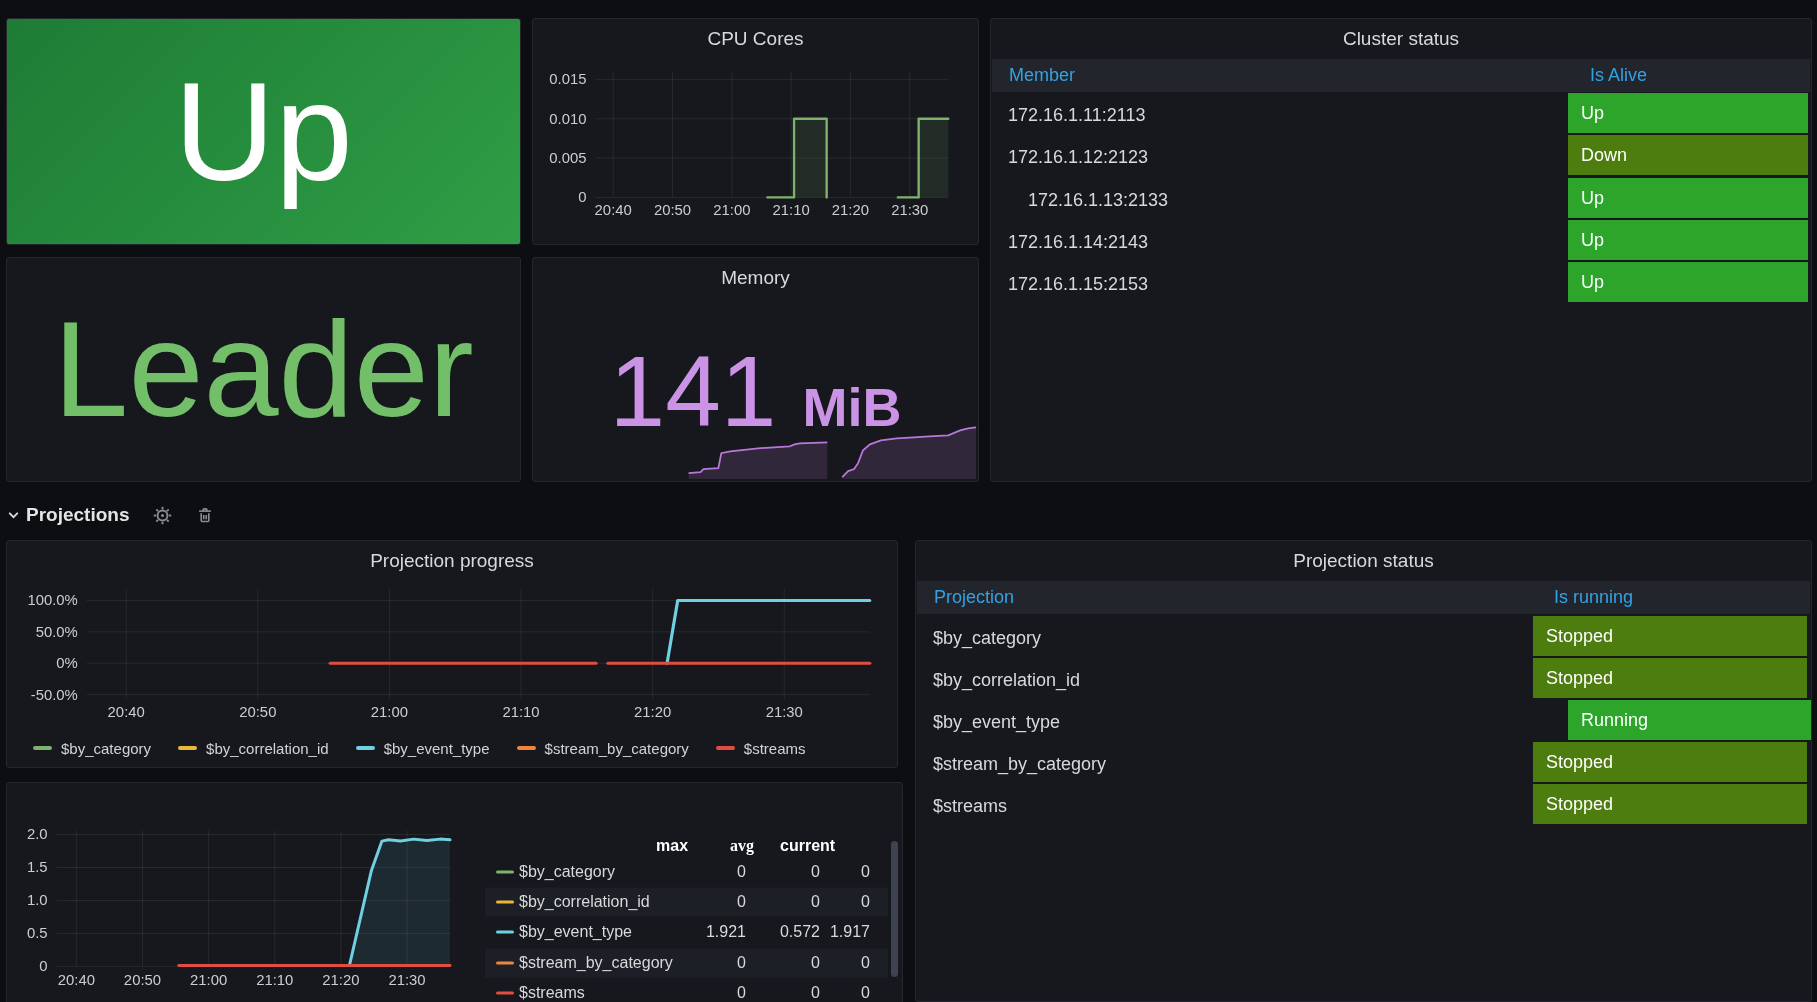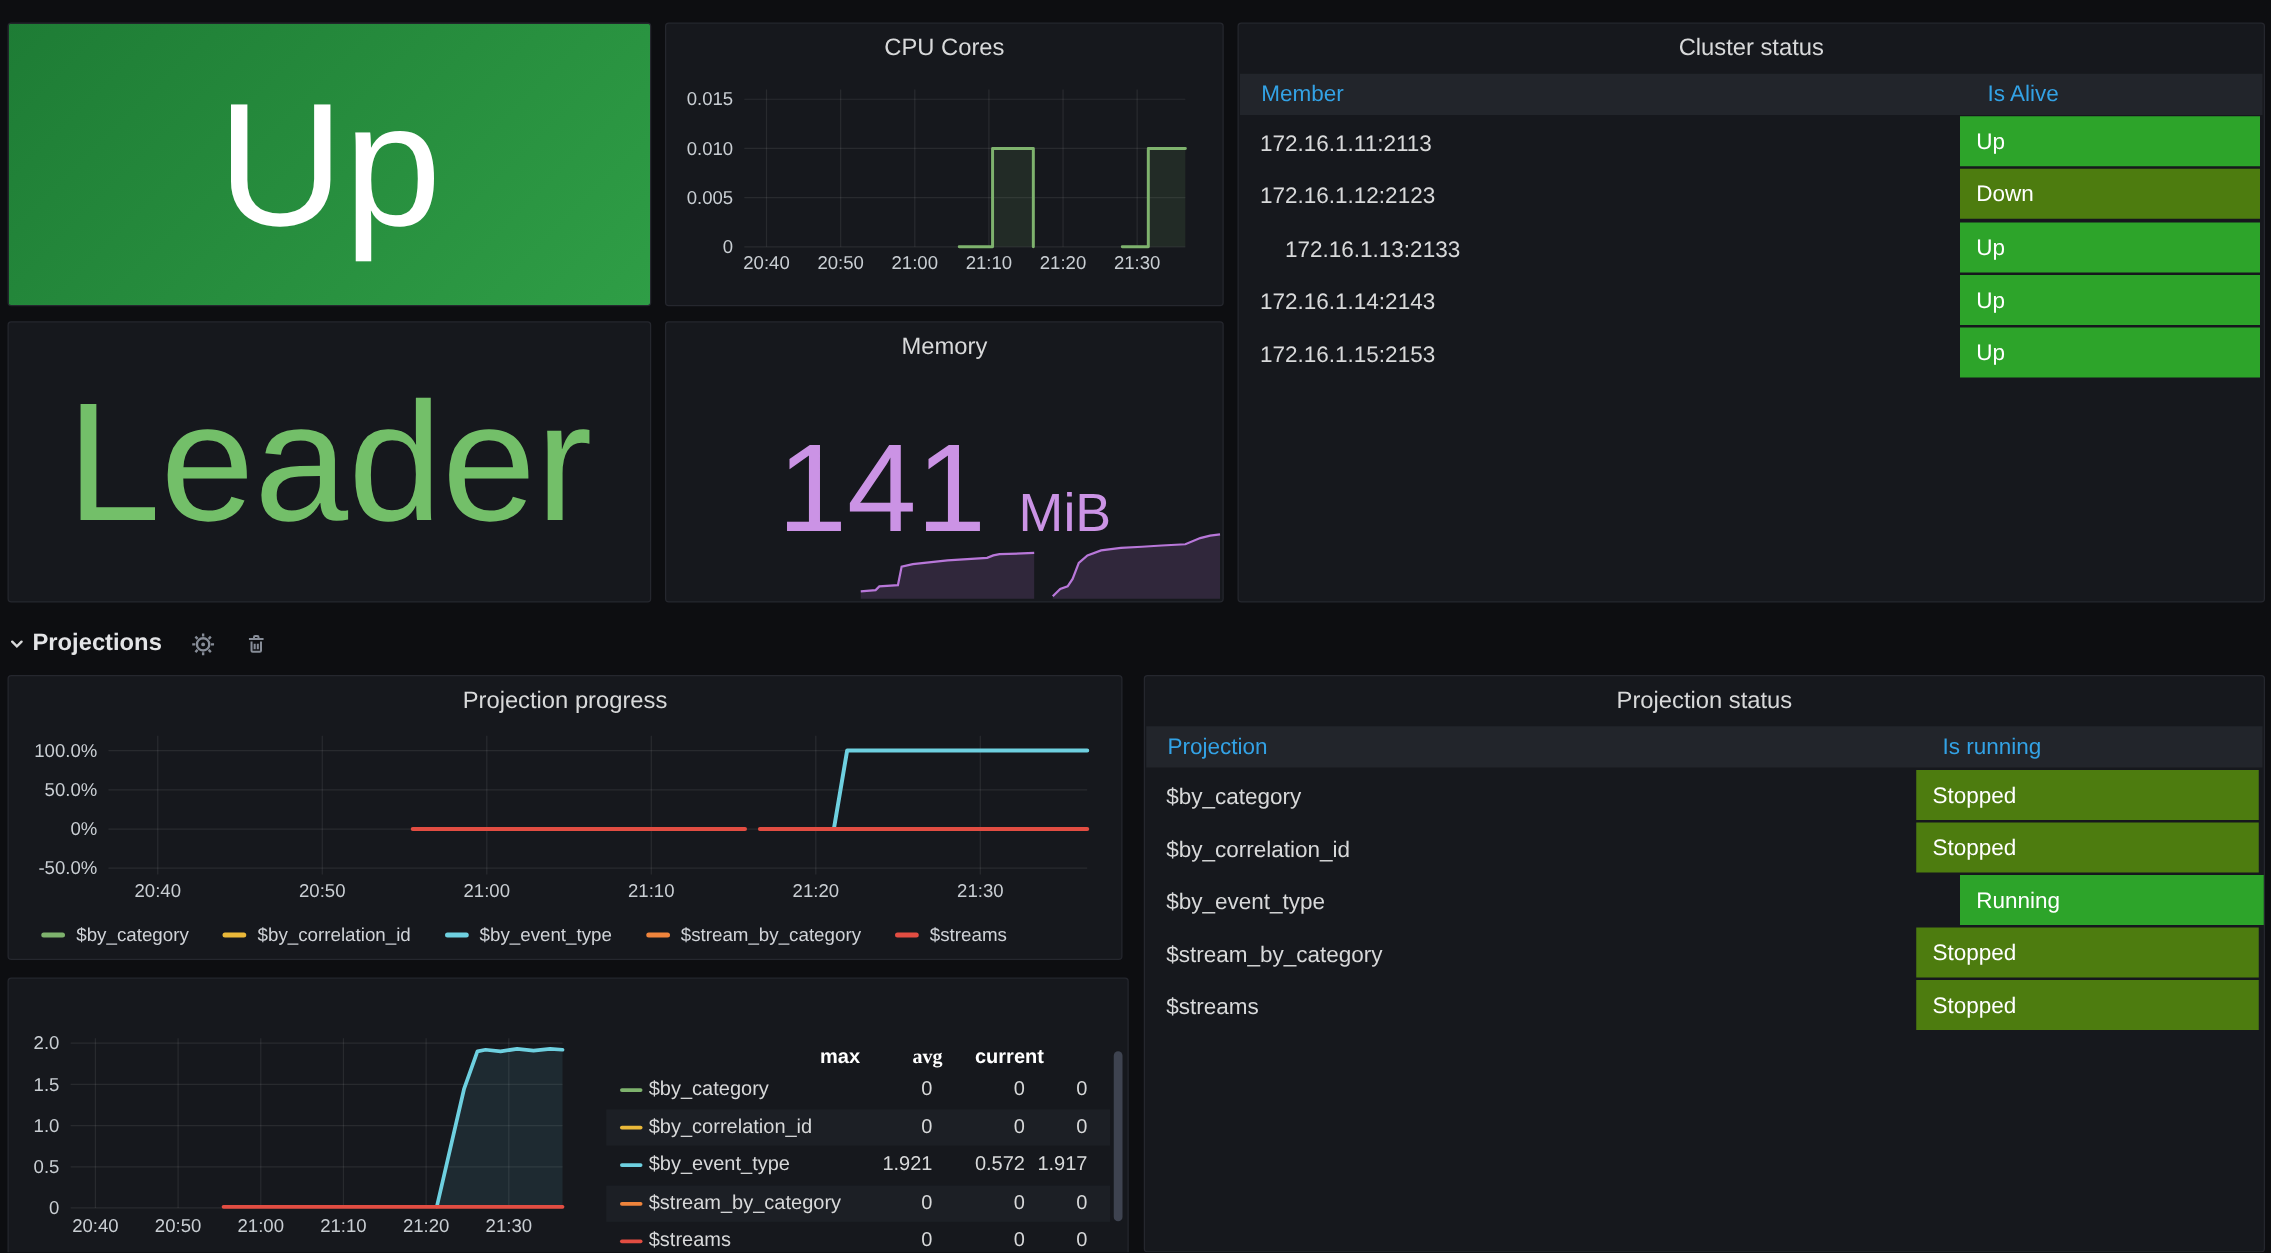--- a/index.html
+++ b/index.html
@@ -11,21 +11,21 @@
   svg.chart{position:absolute;left:0;top:0;width:100%;height:100%;display:block}
   svg.chart text{font-family:"Liberation Sans",sans-serif;font-size:15px;fill:#c9ced3}
   .grid{stroke:rgba(255,255,255,0.08);stroke-width:1}
   
   #panel-up{background:linear-gradient(135deg,#1e7c35 0%,#2f9e46 100%);display:flex;align-items:center;justify-content:center}
   .up-text{font-size:140px;font-weight:500;color:#ffffff;line-height:1}
   #panel-leader{display:flex;align-items:center;justify-content:center}
   .leader-text{font-size:135px;font-weight:500;color:#73bf69;line-height:1}
   .mem-value{position:absolute;left:0;right:0;top:76px;text-align:center;color:#cb93e5;z-index:2;white-space:nowrap}
   .mem-value .v{font-size:100px;font-weight:500}
-  .mem-value .unit{font-size:43px;font-weight:400;margin-left:26px}
+  .mem-value .unit{font-size:54px;font-weight:700;margin-left:26px}
   
   .thead{position:absolute;left:1px;right:1px;top:40px;height:33px;background:#22252b;z-index:2}
   .th{position:absolute;top:0;height:33px;line-height:33px;font-size:18px;font-weight:500;color:#33a2e5;cursor:pointer;white-space:nowrap}
   .trow-label{position:absolute;font-size:18px;color:#d8d9da;transform:translateY(-50%);white-space:nowrap}
   .badge{position:absolute;height:40px;line-height:40px;font-size:18px;color:#fff;padding-left:13px;box-sizing:border-box;white-space:nowrap}
   .badge.green{background:#2da42a}
   .badge.red{background:#4d7c0f}
   
   #row-projections{position:absolute;left:6px;top:497px;height:36px;display:flex;align-items:center;cursor:pointer;z-index:2}
   #row-projections .rp-label{font-size:19px;font-weight:700;color:#e3e4e6;margin-left:5px}

